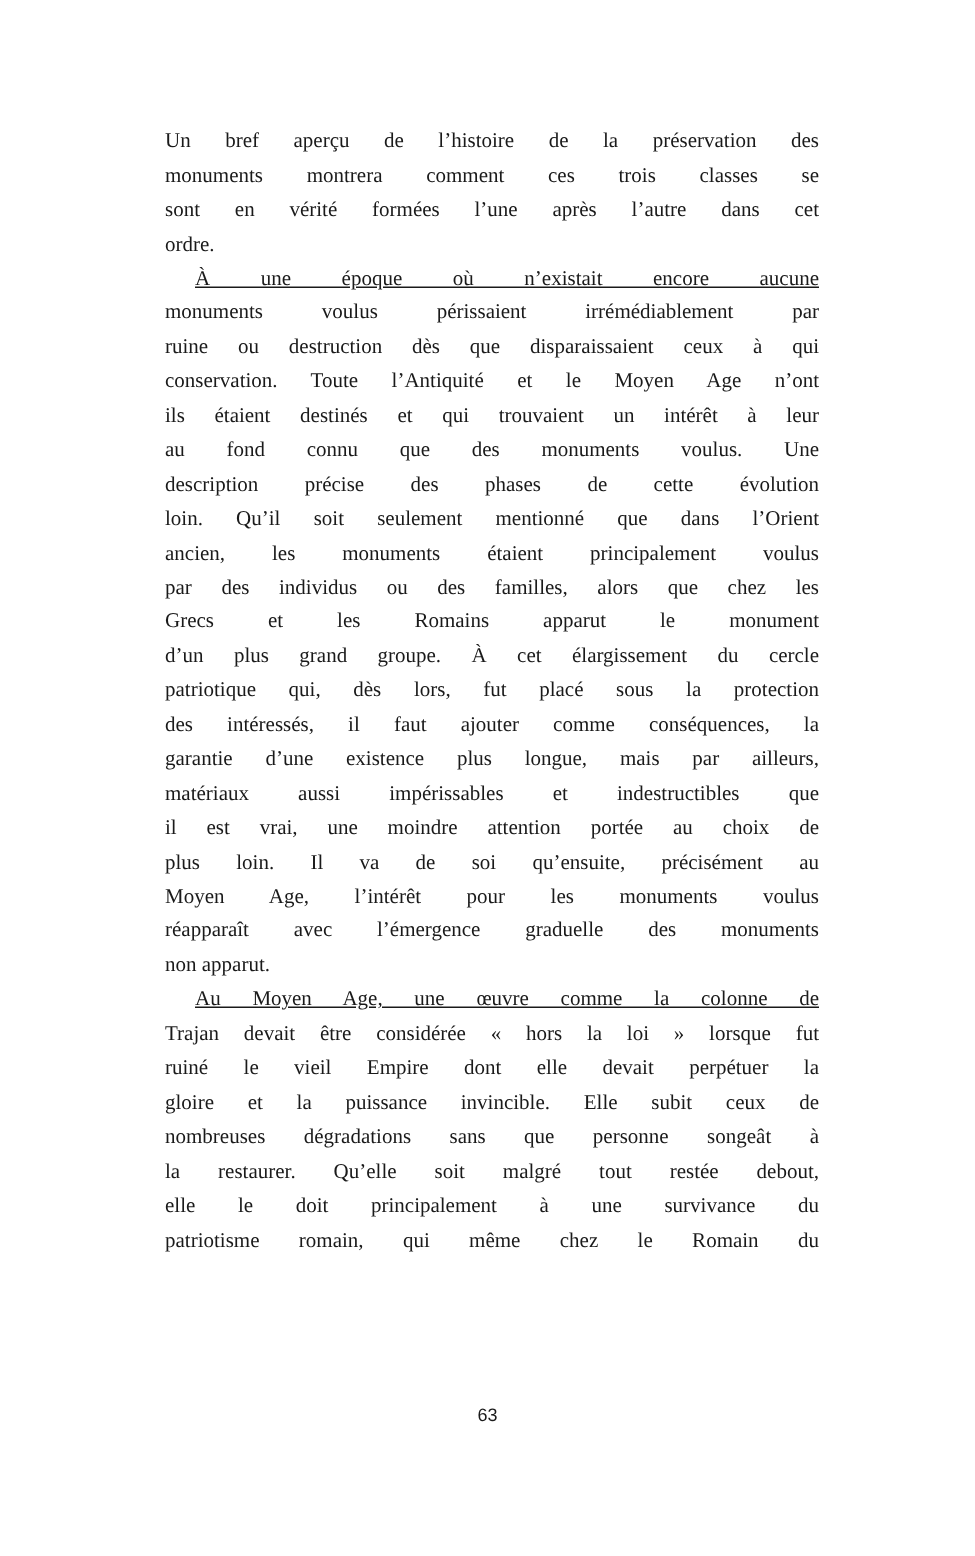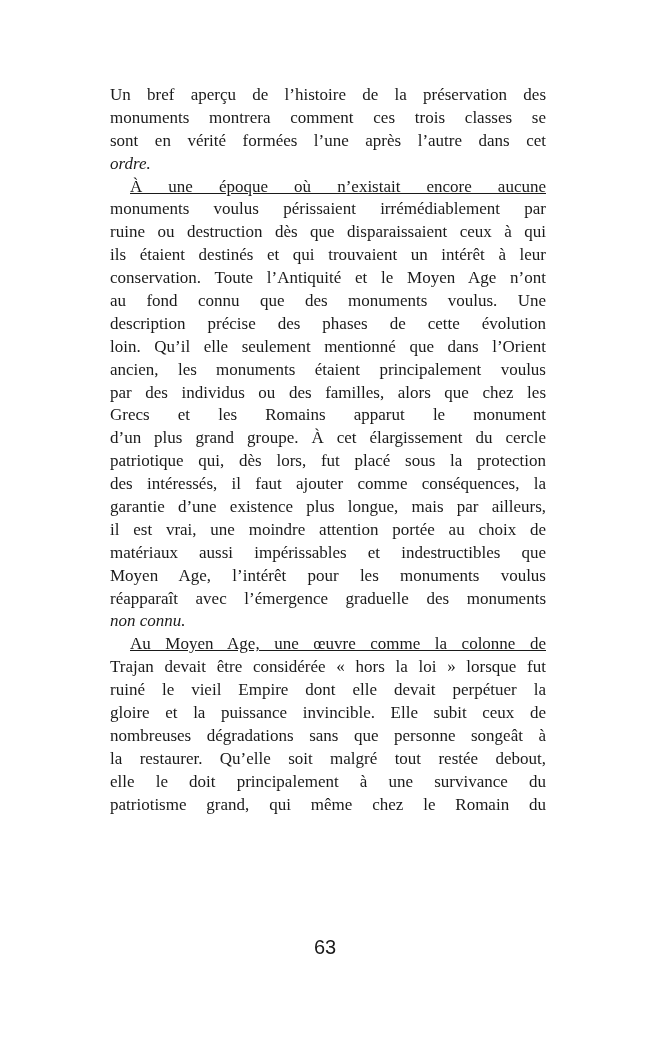--- a/index.html
+++ b/index.html
@@ -12,97 +12,97 @@
       height: 1037px;
       position: relative;
       overflow: hidden;
     }
     .page {
       position: absolute;
       left: 110px;
       top: 84px;
       width: 436px;
       font-family: "Liberation Serif", "DejaVu Serif", serif;
-      font-size: 17px;
+      font-size: 14px;
       line-height: 22.9px;
       color: #1a1a1a;
     }
     .para {
       margin: 0;
       text-align: justify;
       text-align-last: left;
       hyphens: none;
     }
     .line {
       display: block;
       text-align: justify;
       text-align-last: justify;
       white-space: normal;
       height: 22.9px;
       overflow: visible;
     }
     .line.last {
       text-align-last: left;
-      font-style: italic;
     }
     .line.first-indent {
       padding-left: 20px;
       text-decoration: underline;
     }
     .page-number {
       position: absolute;
       left: 0;
       width: 650px;
       top: 936px;
       text-align: center;
       font-family: "Liberation Sans", "DejaVu Sans", sans-serif;
-      font-size: 20px;
+      font-size: 12px;
       color: #1a1a1a;
     }
   </style>
 </head>
 <body>
 
 <div class="page">
 
   <div class="para">
     <span class="line">Un bref aperçu de l’histoire de la préservation des</span>
     <span class="line">monuments montrera comment ces trois classes se</span>
     <span class="line">sont en vérité formées l’une après l’autre dans cet</span>
     <span class="line last">ordre.</span>
   </div>
 
   <div class="para">
     <span class="line first-indent">À une époque où n’existait encore aucune</span>
     <span class="line">monuments voulus périssaient irrémédiablement par</span>
     <span class="line">ruine ou destruction dès que disparaissaient ceux à qui</span>
+    <span class="line">conservation. Toute l’Antiquité et le Moyen Age n’ont</span>
     <span class="line">ils étaient destinés et qui trouvaient un intérêt à leur</span>
-    <span class="line">conservation. Toute l’Antiquité et le Moyen Age n’ont</span>
     <span class="line">au fond connu que des monuments voulus. Une</span>
     <span class="line">description précise des phases de cette évolution</span>
-    <span class="line">loin. Qu’il elle seulement mentionné que dans l’Orient</span>
+    <span class="line">loin. Qu’il soit seulement mentionné que dans l’Orient</span>
     <span class="line">ancien, les monuments étaient principalement voulus</span>
     <span class="line">par des individus ou des familles, alors que chez les</span>
     <span class="line">Grecs et les Romains apparut le monument</span>
     <span class="line">d’un plus grand groupe. À cet élargissement du cercle</span>
     <span class="line">patriotique qui, dès lors, fut placé sous la protection</span>
     <span class="line">des intéressés, il faut ajouter comme conséquences, la</span>
     <span class="line">garantie d’une existence plus longue, mais par ailleurs,</span>
+    <span class="line">matériaux aussi impérissables et indestructibles que</span>
     <span class="line">il est vrai, une moindre attention portée au choix de</span>
-    <span class="line">matériaux aussi impérissables et indestructibles que</span>
+    <span class="line">plus loin. Il va de soi qu’ensuite, précisément au</span>
     <span class="line">Moyen Age, l’intérêt pour les monuments voulus</span>
     <span class="line">réapparaît avec l’émergence graduelle des monuments</span>
-    <span class="line last">non connu.</span>
+    <span class="line last">non apparut.</span>
   </div>
 
   <div class="para">
     <span class="line first-indent">Au Moyen Age, une œuvre comme la colonne de</span>
     <span class="line">Trajan devait être considérée « hors la loi » lorsque fut</span>
     <span class="line">ruiné le vieil Empire dont elle devait perpétuer la</span>
     <span class="line">gloire et la puissance invincible. Elle subit ceux de</span>
     <span class="line">nombreuses dégradations sans que personne songeât à</span>
     <span class="line">la restaurer. Qu’elle soit malgré tout restée debout,</span>
     <span class="line">elle le doit principalement à une survivance du</span>
-    <span class="line">patriotisme grand, qui même chez le Romain du</span>
+    <span class="line">patriotisme romain, qui même chez le Romain du</span>
   </div>
 </div>
 
 <div class="page-number">63</div>
 
 </body></html>

